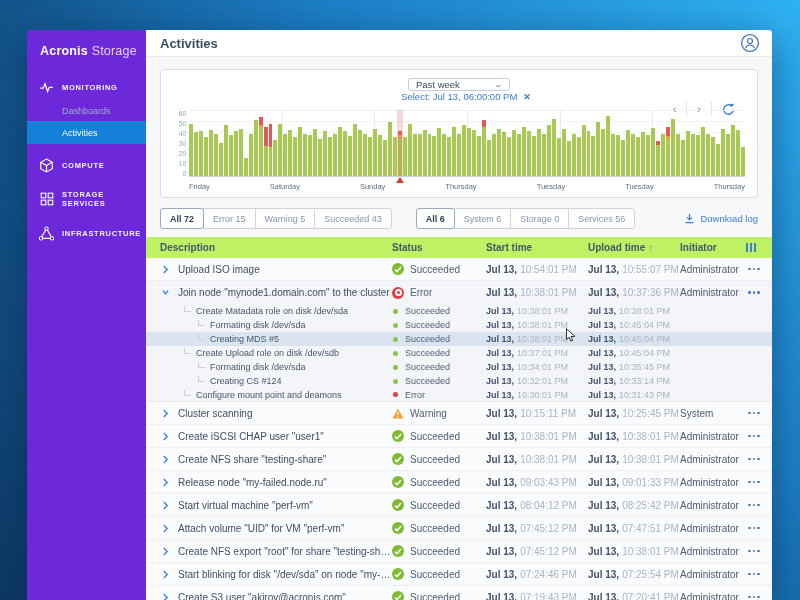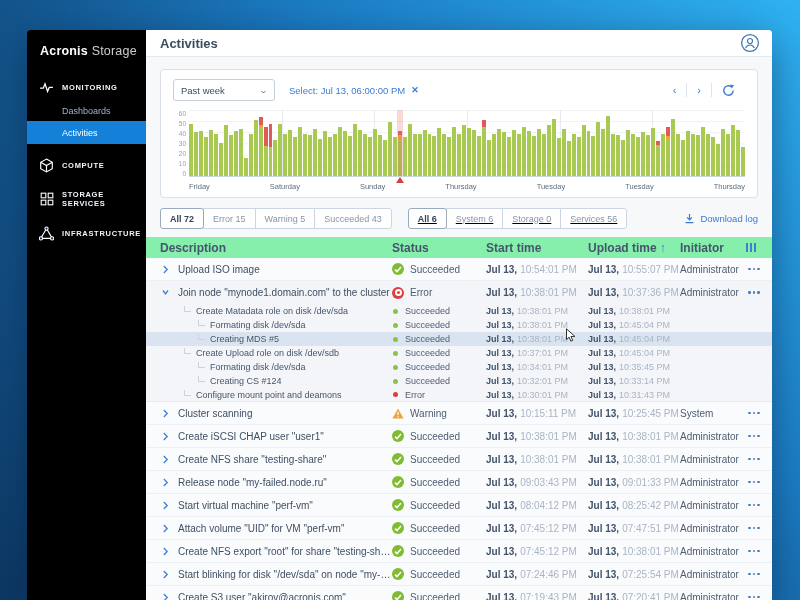--- a/index.html
+++ b/index.html
@@ -4,40 +4,40 @@
 <style>
   * { margin:0; padding:0; box-sizing:border-box; }
   html,body { width:800px; height:600px; overflow:hidden; }
   body { font-family:"Liberation Sans", sans-serif; background:radial-gradient(1150px at 100% 0%, #2fb2f2 0%, #1c7ec6 42%, #0a2a50 96%); position:relative; }
 
   
   .window { position:absolute; left:27px; top:30px; right:28px; bottom:0; display:flex;
             border-radius:4px 4px 0 0; overflow:hidden; box-shadow:0 10px 40px rgba(2,20,48,.45); }
 
   
-  .sidebar { width:119px; background:#000000; color:#fff; flex-shrink:0; }
+  .sidebar { width:119px; background:#6d28d9; color:#fff; flex-shrink:0; }
   .logo { padding:14px 0 10px 13px; font-size:12.5px; white-space:nowrap; letter-spacing:.2px; }
   .logo b { font-weight:700; }
   .logo span.light { font-weight:400; opacity:.8; }
   .nav { margin-top:6px; }
   .nav-item { display:flex; align-items:center; height:26px; padding-left:12px; cursor:pointer; }
   .nav-item .ic { width:15px; height:15px; margin-right:8px; flex-shrink:0; display:flex; align-items:center; justify-content:center; }
   .nav-item .lbl { font-size:7.5px; font-weight:700; letter-spacing:.7px; color:#f2f6fb; }
   .nav-sub { display:flex; align-items:center; height:21px; padding-left:35px; font-size:9px; color:#9db1cb; cursor:pointer; }
   .nav-sub.active { background:#1480d8; color:#fff; height:23px; }
   .nav-gap { height:8px; }
 
   
   .main { flex:1; background:#f6f8fa; display:flex; flex-direction:column; min-width:0; }
   .topbar { height:27px; background:#fff; border-bottom:1px solid #e4e9ef; display:flex; align-items:center; padding:0 12px 0 14px; flex-shrink:0; }
   .topbar .title { font-size:13px; font-weight:700; color:#3b4c60; flex:1; }
 
   
   .card { margin:12px 14px 0 14px; background:#fff; border:1px solid #d8dfe8; border-radius:4px; padding:8px 12px 6px 12px; }
-  .toolbar { display:flex; align-items:center; height:24px; }
+  .toolbar { display:flex; align-items:center; height:24px;flex-direction:column; }
   .select { display:flex; align-items:center; justify-content:space-between; width:102px; height:22px; border:1px solid #c6d0db; border-radius:3px; padding:0 7px; font-size:9.5px; color:#3c4d61; background:#fff; cursor:pointer; }
   .select .car { font-size:8px; color:#7187a0; transform:scaleX(1.4); }
   .sel-chip { margin-left:14px; font-size:9.5px; color:#3a7bd5; display:flex; align-items:center; gap:6px; }
   .sel-chip .x { cursor:pointer; font-size:9px; font-weight:700; }
   .tool-right { margin-left:auto; display:flex; align-items:center; color:#3f7fd2; }
   .tool-right .nbtn { padding:0 10px; font-size:11px; cursor:pointer; }
   .tool-right .vdiv { width:1px; height:14px; background:#dde4ec; }
 
   
   .chart { display:flex; margin-top:8px; }
@@ -48,31 +48,31 @@
   .vgrid { position:absolute; top:0; bottom:0; width:1px; background:#e5ebf1; }
   .bar { flex:1; display:flex; flex-direction:column; justify-content:flex-end; position:relative; z-index:1; }
   .seg { width:100%; }
   .selcol { position:absolute; top:0; bottom:0; width:6px; transform:translateX(-50%); background:rgba(228,112,112,.27); z-index:2; }
   .seltri { position:absolute; bottom:-7px; width:0; height:0; border:4px solid transparent; border-bottom:6px solid #d5403c; border-top:none; transform:translateX(-50%); z-index:2; }
   .xlabels { display:flex; justify-content:space-between; margin-top:5px; font-size:7.5px; color:#5d6e82; }
 
   
   .filters { display:flex; align-items:center; margin:10px 14px 0 14px; }
   .chipgroup { display:flex; }
-  .chipgroup + .chipgroup { margin-left:16px;text-decoration:underline; }
+  .chipgroup + .chipgroup { margin-left:24px; }
   .chip { height:21px; display:flex; align-items:center; padding:0 9px; border:1px solid #ccd6e2; background:#fff; font-size:9px; color:#8595a8; margin-left:-1px; cursor:pointer; }
   .chip:first-child { border-radius:3px 0 0 3px; margin-left:0; }
   .chip:last-child { border-radius:0 3px 3px 0; }
   .chip.active { color:#32455c; font-weight:700; border-color:#9aabbe; border-radius:3px; z-index:3; }
   .download { margin-left:auto; display:flex; align-items:flex-start; gap:5px; color:#3a7bd5; font-size:9.5px; cursor:pointer; }
 
   
   .table { margin-top:8px; flex:1; overflow:hidden; }
   .tgrid { display:grid; grid-template-columns:232px 94px 102px 92px 66px 26px; align-items:center; padding-left:14px; }
-  .thead { height:21px; background:#86efac; font-size:12px; font-weight:700; color:#44566c; }
+  .thead { height:21px; background:#bef264; font-size:10px; font-weight:700; color:#44566c; }
   .thead .sort { color:#3a7bd5; margin-left:3px; font-weight:400; }
   .colicon { display:flex; gap:2px; cursor:pointer; }
   .colicon i { width:2px; height:9px; background:#3f7fd2; }
   .trow { height:23px; background:#fafbfd; border-bottom:1px solid #eceff4; font-size:10px; color:#3e4f63; cursor:default; }
   .trow.grp { background:#f3f5f9; border-bottom:none; }
   .trow.child { height:14px; font-size:9px; color:#46566a; }
   .trow.hover { background:#d9e4f0; }
   .trow.grpend { border-bottom:1px solid #e6ebf1; }
   .cell { display:flex; align-items:center; min-width:0; white-space:nowrap; overflow:hidden; }
   .desc .txt { overflow:hidden; text-overflow:ellipsis; }

